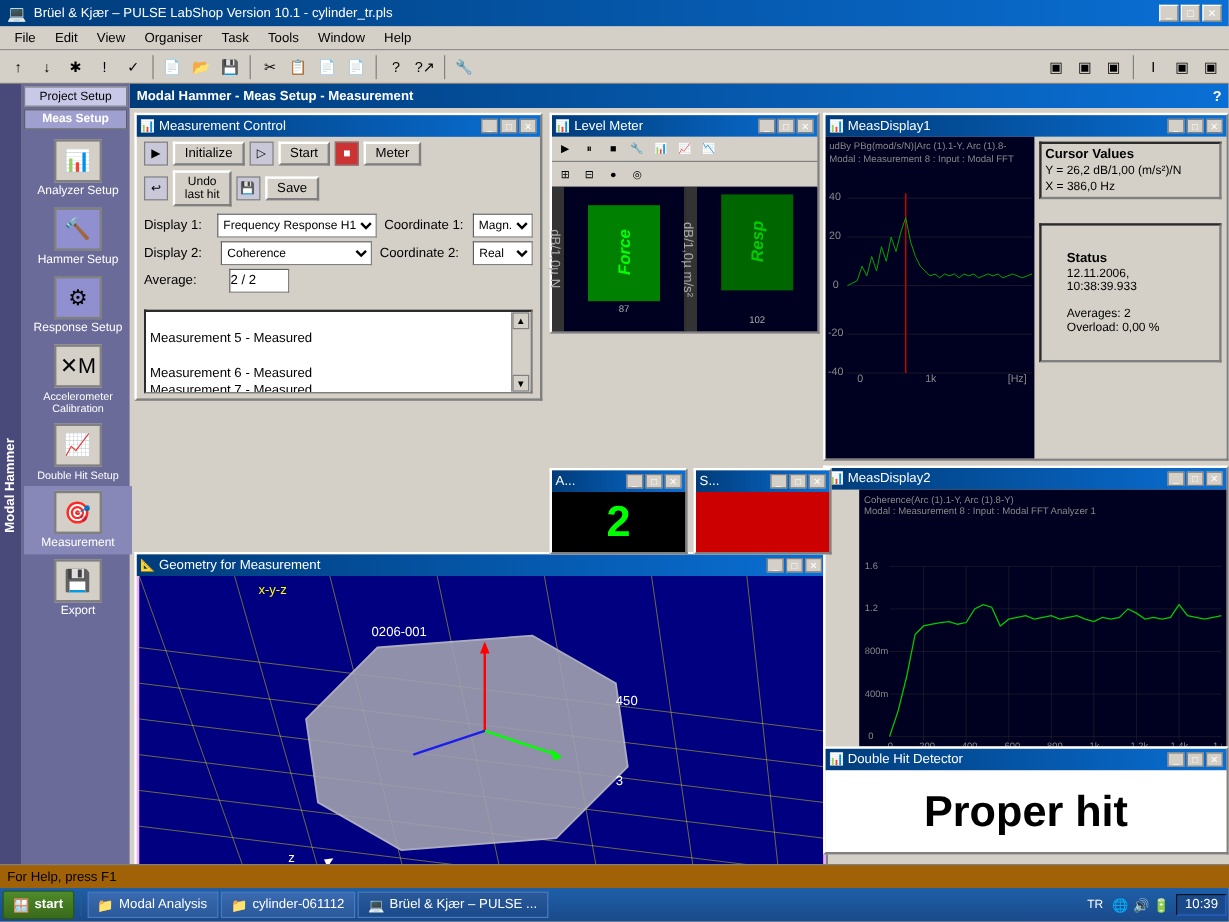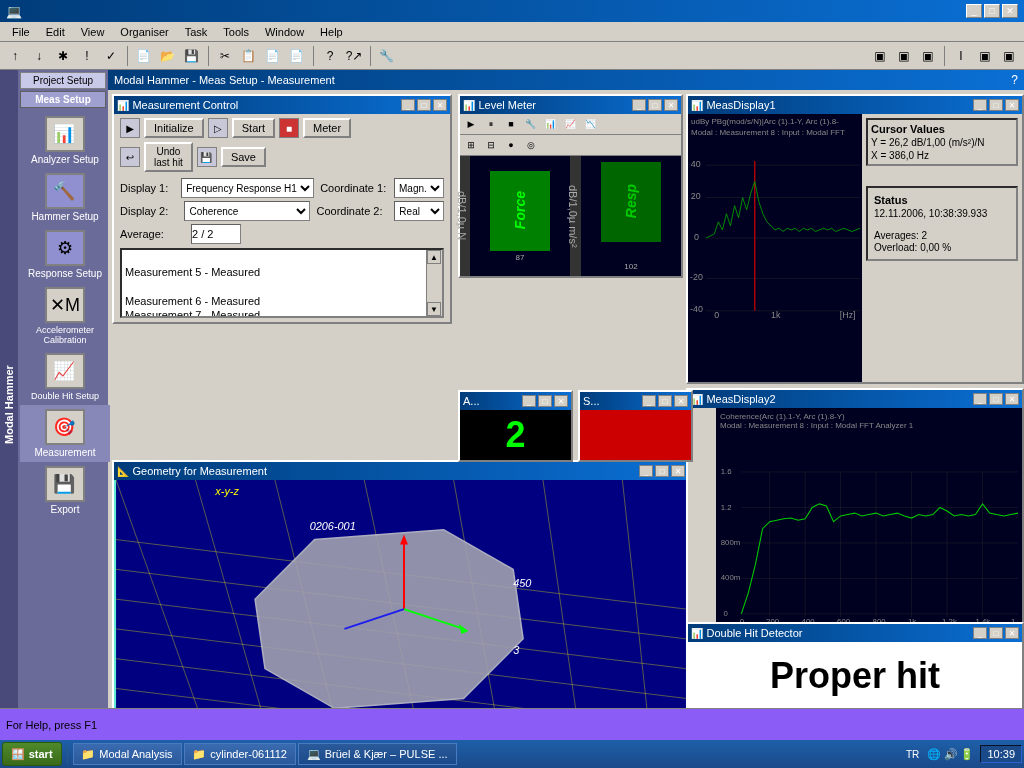--- a/index.html
+++ b/index.html
@@ -136,20 +136,21 @@
       background: linear-gradient(to bottom, #2a5a9a, #1a4a8a);
       border-inset: 1px solid #1a3a7a;
     }
   </style>
 </head>
 <body>
 
 <div class="title-bar">
   <div style="display:flex;align-items:center;gap:6px;">
     <span style="font-size:13px;">💻</span>
+    <span>Brüel &amp; Kjær – PULSE LabShop Version 10.1 - cylinder_tr.pls</span>
   </div>
   <div class="title-bar-buttons">
     <div class="title-bar-btn">_</div>
     <div class="title-bar-btn">□</div>
     <div class="title-bar-btn" style="background:#d4d0c8;">✕</div>
   </div>
 </div>
 
 <div class="menu-bar">
   <span class="menu-item">File</span>
@@ -225,21 +226,21 @@
       <span class="sidebar-item-label">Measurement</span>
     </div>
     <div class="sidebar-item">
       <div class="sidebar-item-icon">💾</div>
       <span class="sidebar-item-label">Export</span>
     </div>
   </div>
 
   <div style="position:relative; flex:1; overflow:hidden;">
 
-    <div style="background:linear-gradient(to right,#003c7a,#0a6fd4); color:white; height:20px; display:flex; align-items:center; padding:0 6px; font-weight:normal; font-size:11px;">
+    <div style="background:linear-gradient(to right,#003c7a,#0a6fd4); color:white; height:20px; display:flex; align-items:center; padding:0 6px; font-weight:bold; font-size:11px;">
       <span>Modal Hammer - Meas Setup - Measurement</span>
       <span style="margin-left:auto; font-size:12px; cursor:pointer;">?</span>
     </div>
 
     <div style="position:absolute; top:24px; left:4px; width:340px; background:#d4d0c8; border:2px solid; border-top-color:#fff; border-left-color:#fff; border-right-color:#808080; border-bottom-color:#808080; z-index:10;">
       <div style="background:linear-gradient(to right,#003c7a,#0a6fd4); color:white; height:18px; display:flex; align-items:center; justify-content:space-between; padding:0 3px;">
         <div style="display:flex;align-items:center;gap:3px;">
           <span style="font-size:10px;">📊</span>
           <span>Measurement Control</span>
         </div>
@@ -288,21 +289,21 @@
           <span style="width:65px;">Display 2:</span>
           <select style="width:140px; font-size:10px;">
             <option>Coherence</option>
           </select>
           <span style="width:80px;">Coordinate 2:</span>
           <select style="width:55px; font-size:10px;">
             <option>Real</option>
           </select>
         </div>
 
-        <div style="display:flex; gap:6px; align-items:center; margin-bottom:4px;">
+        <div style="display:flex; gap:6px; align-items:center; margin-bottom:14px;">
           <span style="width:65px;">Average:</span>
           <input type="text" value="2 / 2" style="width: 50px;">
         </div>
 
         <div style="position:relative; border:2px inset #808080; height:70px; overflow-y:auto; background:white;">
           <div style="padding:16px 3px;">Measurement 5 - Measured</div>
           <div style="padding:1px 3px;">Measurement 6 - Measured</div>
           <div style="padding:1px 3px;">Measurement 7 - Measured</div>
           <div style="padding:1px 3px; background:#0a6fd4; color:white;">Measurement 8 - Measured</div>
           <div style="position:absolute;right:0;top:0;width:16px;height:100%;background:#d4d0c8;border-left:1px solid #808080;display:flex;flex-direction:column;justify-content:space-between;">
@@ -407,21 +408,21 @@
             <polyline points="20,100 30,95 35,80 40,90 45,70 50,85 55,60 60,75 65,50 70,65 75,45 80,30 85,55 90,70 95,80 100,85 105,90 110,88 115,92 120,88 125,90 130,88 135,92 140,88 145,90 150,88 155,92 160,90 165,88 170,90 175,88 180,92 185,90 190,88 195,90 200,92 205,90 210,88" fill="none" stroke="#00aa00" stroke-width="1"></polyline>
           </svg>
         </div>
 
         <div style="width:160px; padding:4px; background:#d4d0c8;">
           <div style="border:2px inset #808080; padding:3px; margin-bottom:20px;">
             <div style="font-weight:bold; margin-bottom:2px;">Cursor Values</div>
             <div style="font-size:10px;">Y = 26,2 dB/1,00 (m/s²)/N</div>
             <div style="font-size:10px; margin-top:2px;">X = 386,0 Hz</div>
           </div>
-          <div style="border:2px inset #808080; padding:6px;">
+          <div style="border:2px inset #808080; padding:21px;">
             <div style="font-weight:bold; margin-bottom:2px;">Status</div>
             <div style="font-size:10px;">12.11.2006, 10:38:39.933</div>
             <div style="font-size:10px; margin-top:11px;">Averages: 2</div>
             <div style="font-size:10px; margin-top:1px;">Overload:  0,00 %</div>
           </div>
         </div>
       </div>
     </div>
 
     <div style="position:absolute; top:320px; left:350px; width:115px; background:#d4d0c8; border:2px solid; border-top-color:#fff; border-left-color:#fff; border-right-color:#808080; border-bottom-color:#808080; z-index:10;">
@@ -456,21 +457,21 @@
         <div style="display:flex;align-items:center;gap:3px;">
           <span style="font-size:10px;">📐</span>
           <span>Geometry for Measurement</span>
         </div>
         <div style="display:flex;gap:1px;">
           <div class="panel-btn">_</div>
           <div class="panel-btn">□</div>
           <div class="panel-btn">✕</div>
         </div>
       </div>
-      <div style="position:relative; width:100%; height:calc(100% - 18px); background:#5eead4; overflow:hidden;font-style:italic;">
+      <div style="position:relative; width:100%; height:calc(100% - 18px); background:#f0abfc; overflow:hidden;">
 
         <svg style="position:absolute;top:0;left:0;width:100%;height:100%;" viewBox="0 0 574 280">
 
           <rect width="574" height="280" fill="#000080"></rect>
 
           <line x1="0" y1="60" x2="574" y2="130" stroke="#ffff00" stroke-width="0.5" opacity="0.7"></line>
           <line x1="0" y1="90" x2="574" y2="160" stroke="#ffff00" stroke-width="0.5" opacity="0.7"></line>
           <line x1="0" y1="120" x2="574" y2="190" stroke="#ffff00" stroke-width="0.5" opacity="0.7"></line>
           <line x1="0" y1="150" x2="574" y2="220" stroke="#ffff00" stroke-width="0.5" opacity="0.7"></line>
           <line x1="0" y1="180" x2="574" y2="250" stroke="#ffff00" stroke-width="0.5" opacity="0.7"></line>
@@ -575,21 +576,21 @@
         </div>
       </div>
       <div style="background:white; height:calc(100% - 18px); display:flex; align-items:center; justify-content:center;">
         <span style="font-size:36px; font-weight:bold; color:black;">Proper hit</span>
       </div>
     </div>
 
   </div>
 </div>
 
-<div style="position:fixed; bottom:28px; width:1024px; height:32px; background:#8b5cf6; border-top:1px solid #808080; display:flex; align-items:center; padding:0 6px; z-index:999;">
+<div style="position:fixed; bottom:28px; width:1024px; height:20px; background:#a16207; border-top:1px solid #808080; display:flex; align-items:center; padding:0 6px; z-index:999;">
   <span>For Help, press F1</span>
 </div>
 
 <div class="taskbar">
   <div class="start-btn">
     <span>🪟</span>
     <span>start</span>
   </div>
   <div style="width:1px; height:20px; background:#2a5a8a; margin:0 3px;"></div>
   <div class="taskbar-item">

